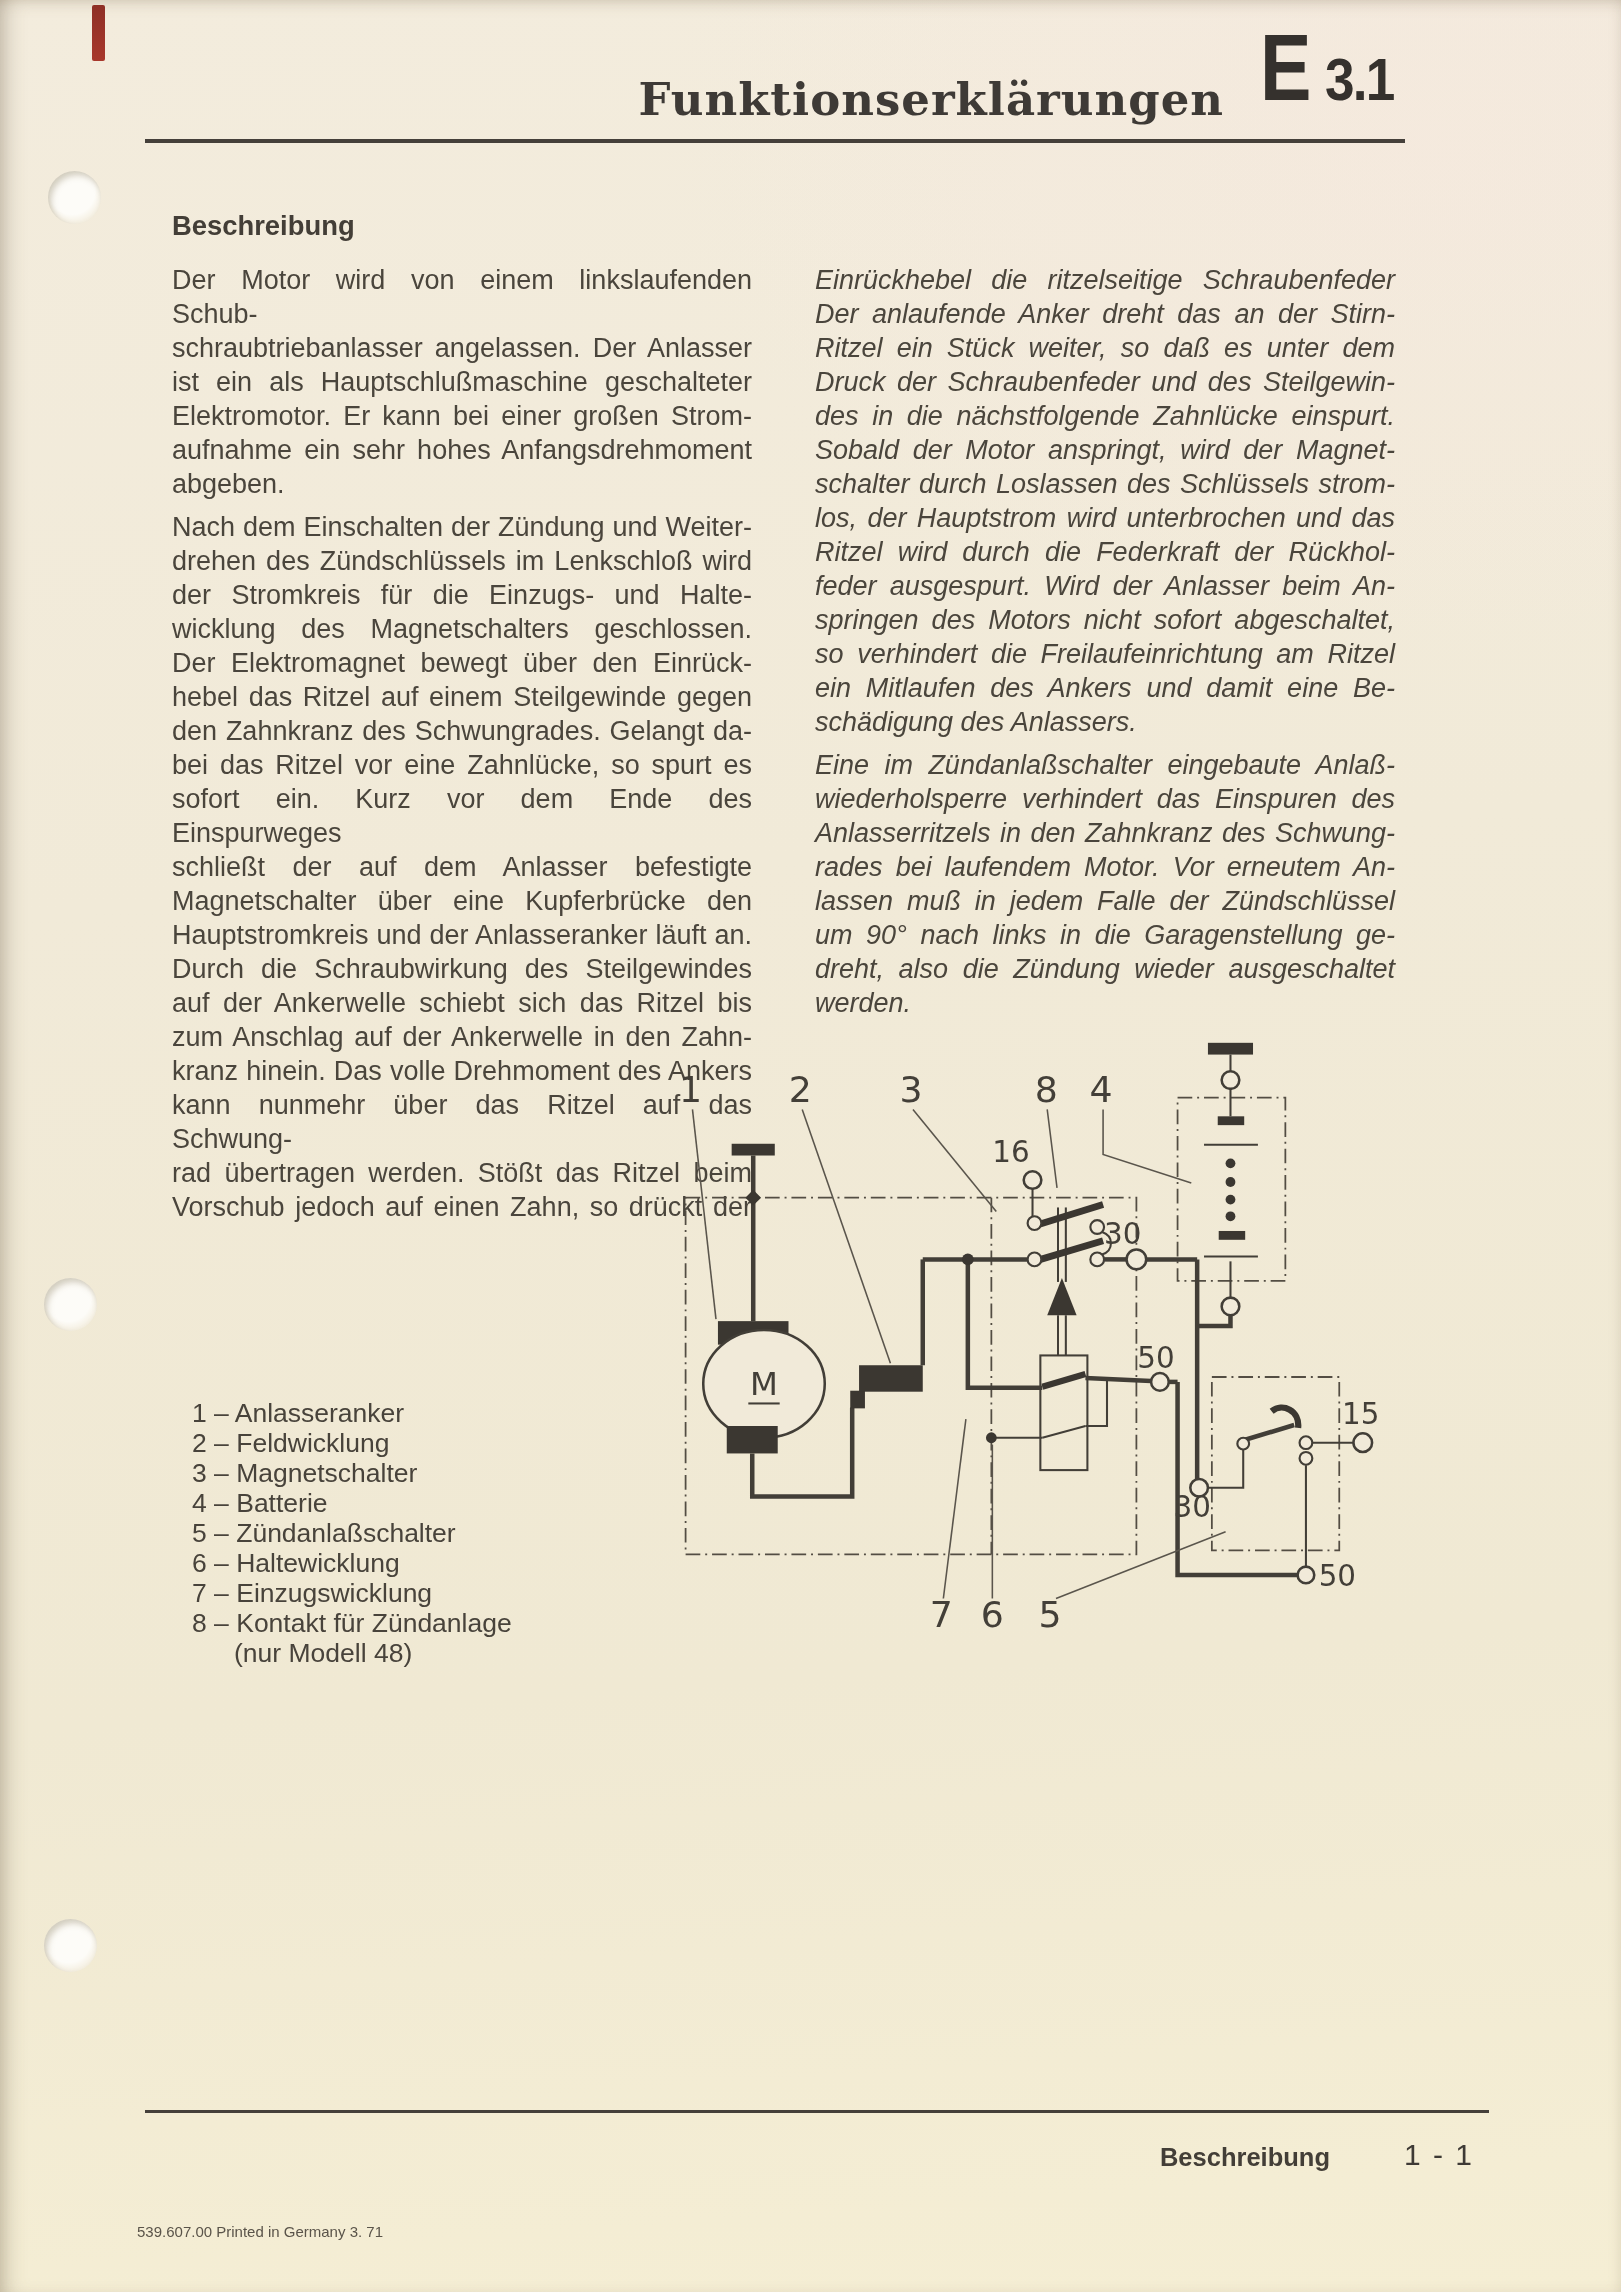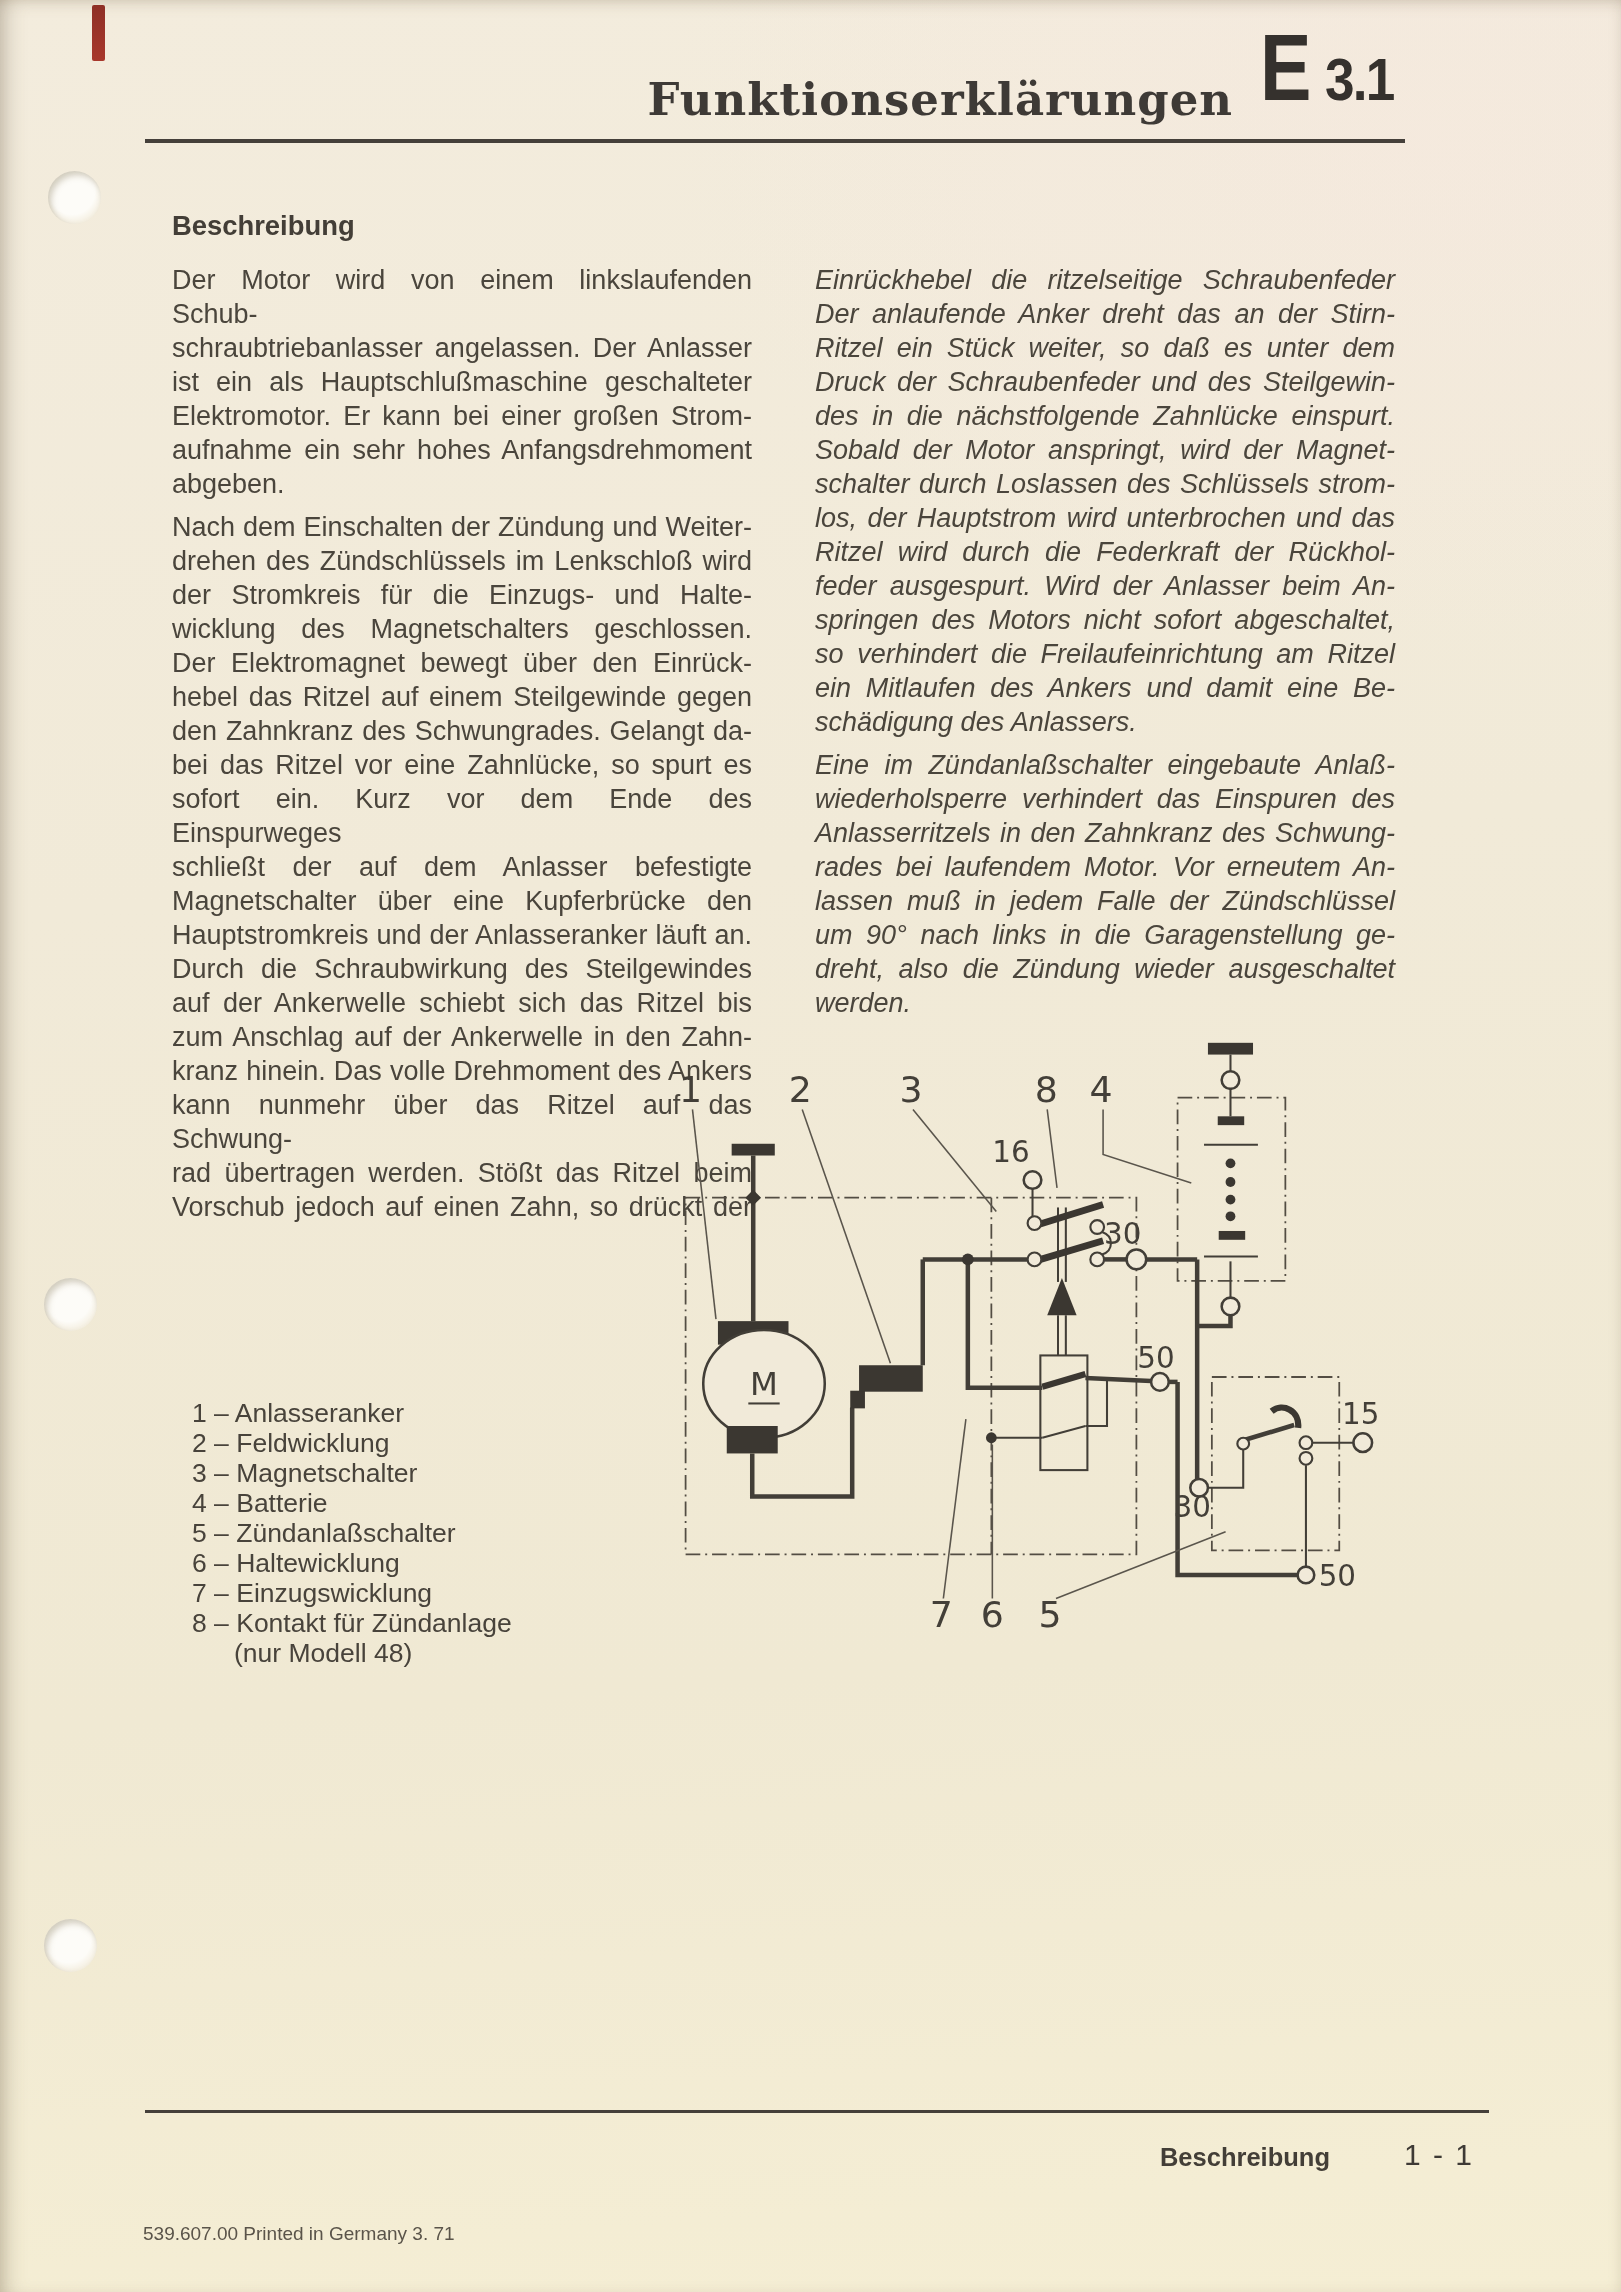--- a/index.html
+++ b/index.html
@@ -16,21 +16,21 @@
   .binder-mark{position:absolute;left:92px;top:4.9px;width:12.7px;height:56px;
     background:linear-gradient(#8e2f26,#a8382c);border-radius:2px;}
 
   .punch-hole{position:absolute;width:53px;height:53px;border-radius:50%;
     background:radial-gradient(circle at 46% 40%, #fdfcf8 52%, #f5f0e3 72%, rgba(240,233,216,0) 100%);
     box-shadow: inset 2.9px 3.9px 6.9px rgba(140,125,95,.38);}
   .hole1{left:48px;top:171px;}
   .hole2{left:44px;top:1278px;}
   .hole3{left:44px;top:1919px;}
 
-  .page-title{position:absolute;right:388px;top:73px;
+  .page-title{position:absolute;right:397px;top:73px;
     font-family:"DejaVu Serif","Liberation Serif",serif;font-weight:700;
     font-size:45px;letter-spacing:1px;color:#3e3a36;white-space:nowrap;}
   .section-code{position:absolute;left:1260px;top:19.6px;display:flex;align-items:baseline;color:#35312d;}
   .sec-letter{font-size:94px;font-weight:700;line-height:1.02;display:inline-block;
     transform:scaleX(.82);transform-origin:left bottom;}
   .sec-num{font-size:59px;font-weight:700;letter-spacing:-2px;line-height:1;display:inline-block;
     transform:scaleX(.9);transform-origin:left bottom;margin-left:2px;}
 
   .rule{position:absolute;background:#45403a;}
   .top-rule{left:145px;top:139px;width:1260px;height:3.9px;}
@@ -60,21 +60,21 @@
   .w7{stroke:#3b3731;stroke-width:7;fill:none;}
   .w6{stroke:#3b3731;stroke-width:6.4;fill:none;}
   .blk{fill:#3b3731;stroke:none;}
   .term{fill:#f1ead9;stroke:#423e37;stroke-width:2.6;}
   .small{fill:#f1ead9;stroke:#423e37;stroke-width:2.2;}
   .dot{fill:#3b3731;stroke:none;}
   .ldr{stroke:#5a554c;stroke-width:1.6;fill:none;}
 
   .footer-section{position:absolute;right:291px;top:2143px;font-size:25.5px;font-weight:700;color:#433e37;}
   .footer-page{position:absolute;left:1404px;top:2138px;font-size:30px;letter-spacing:2px;color:#3e3a35;}
-  .imprint{position:absolute;left:143px;top:2223px;font-size:19px;color:#5a544a;}
+  .imprint{position:absolute;left:137px;top:2223px;font-size:15px;color:#5a544a;}
 </style>
 </head>
 <body>
 
 <div class="page">
 
   <div class="binder-mark"></div>
   <div class="punch-hole hole1"></div>
   <div class="punch-hole hole2"></div>
   <div class="punch-hole hole3"></div>

